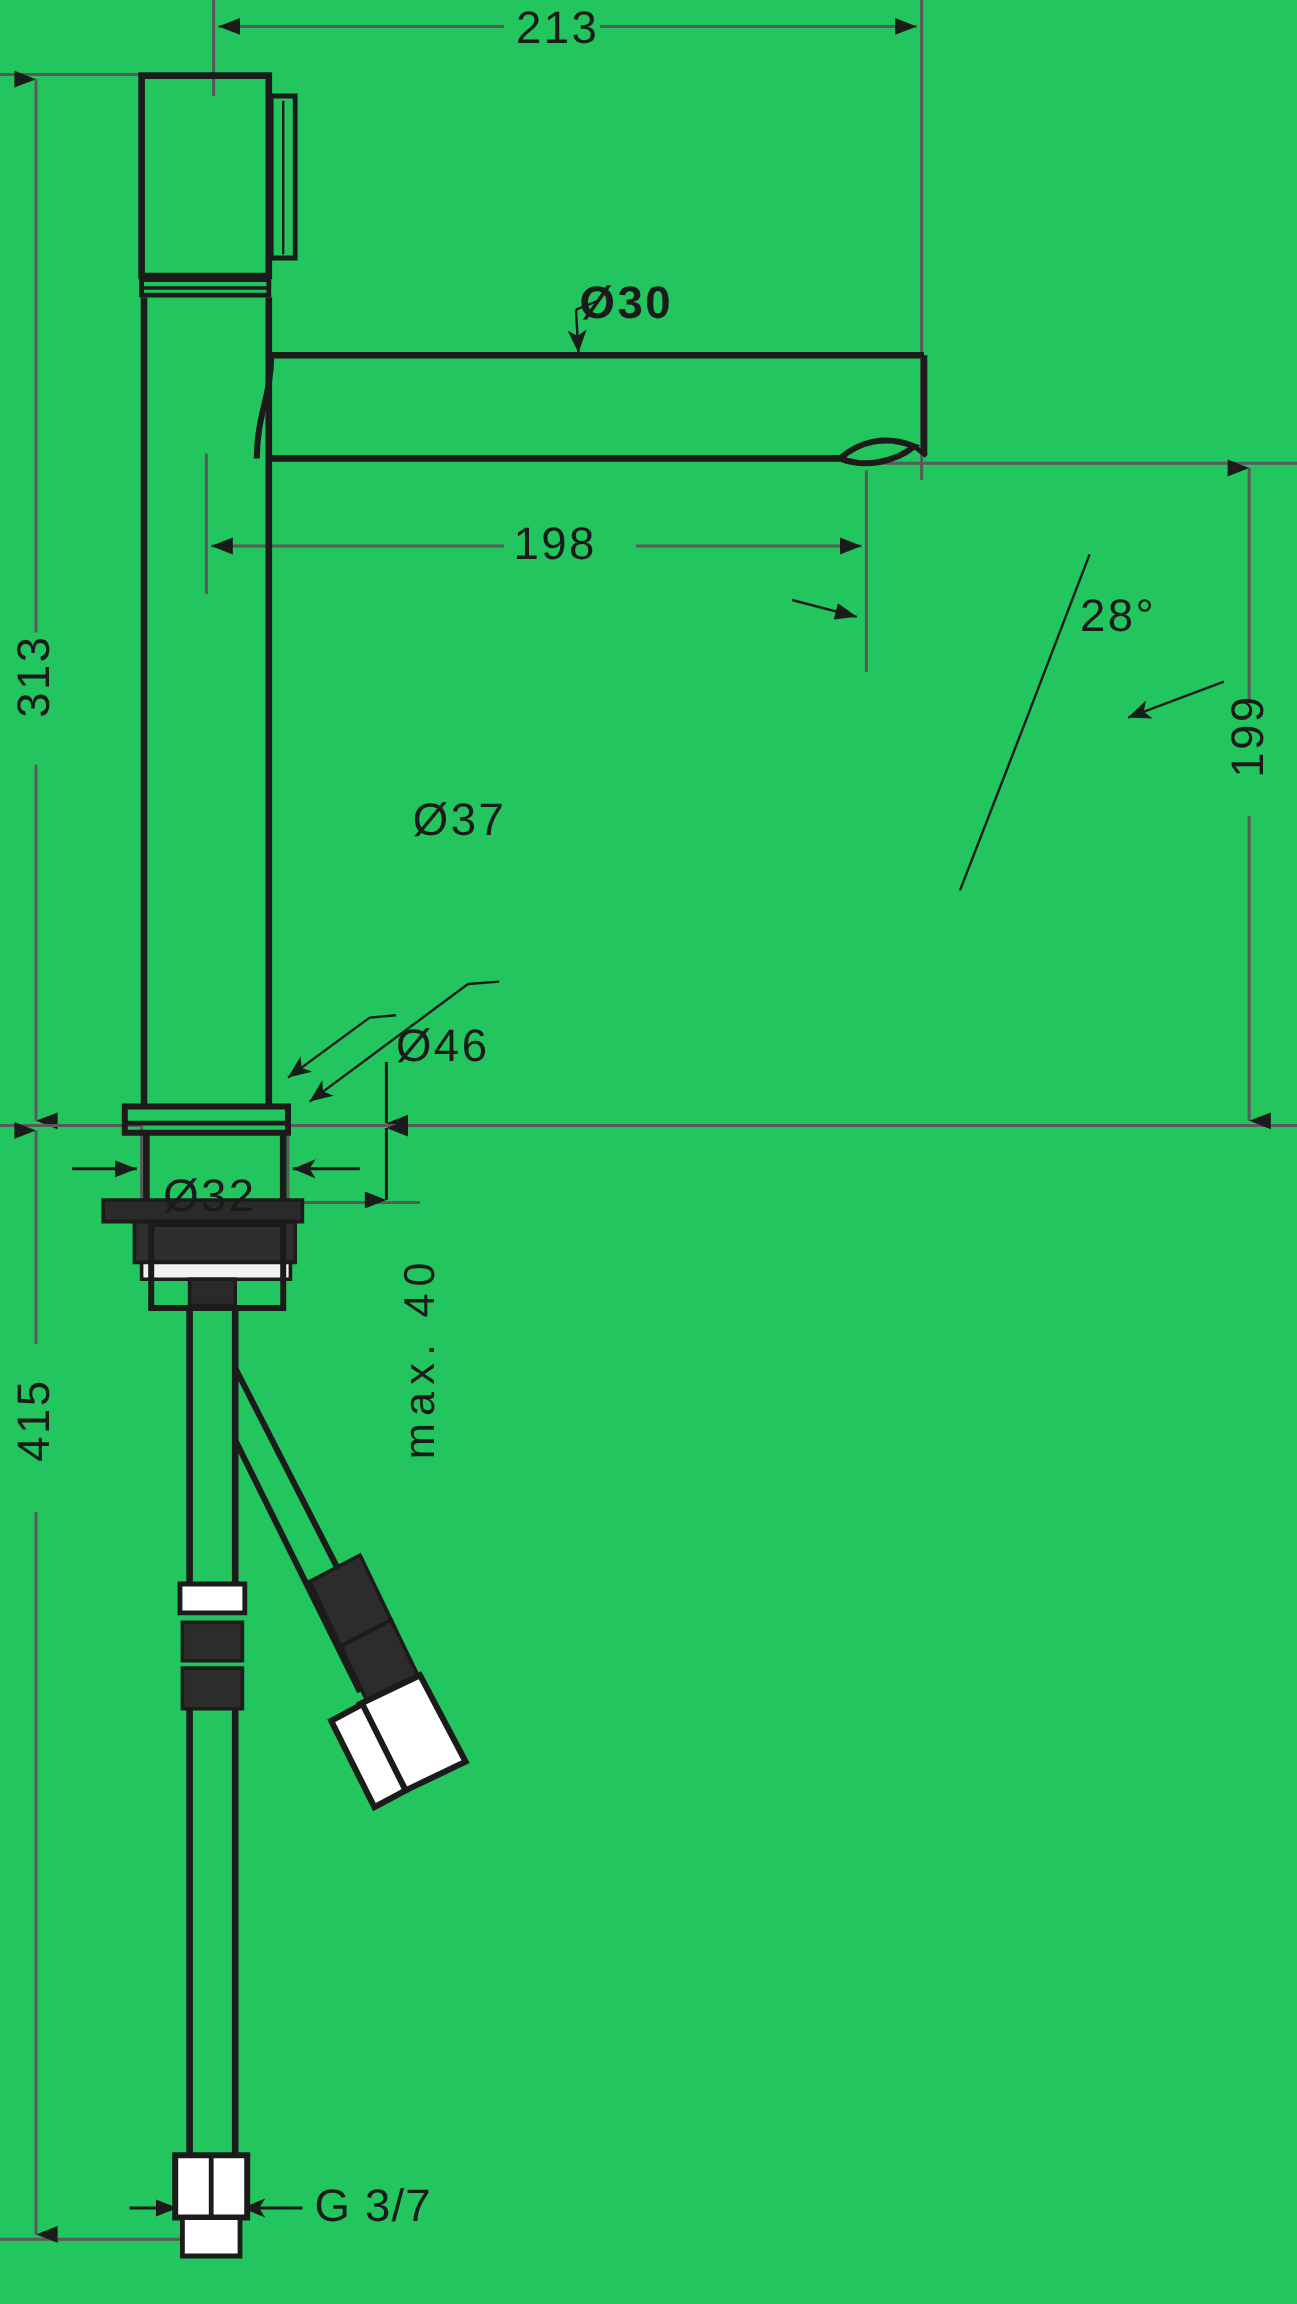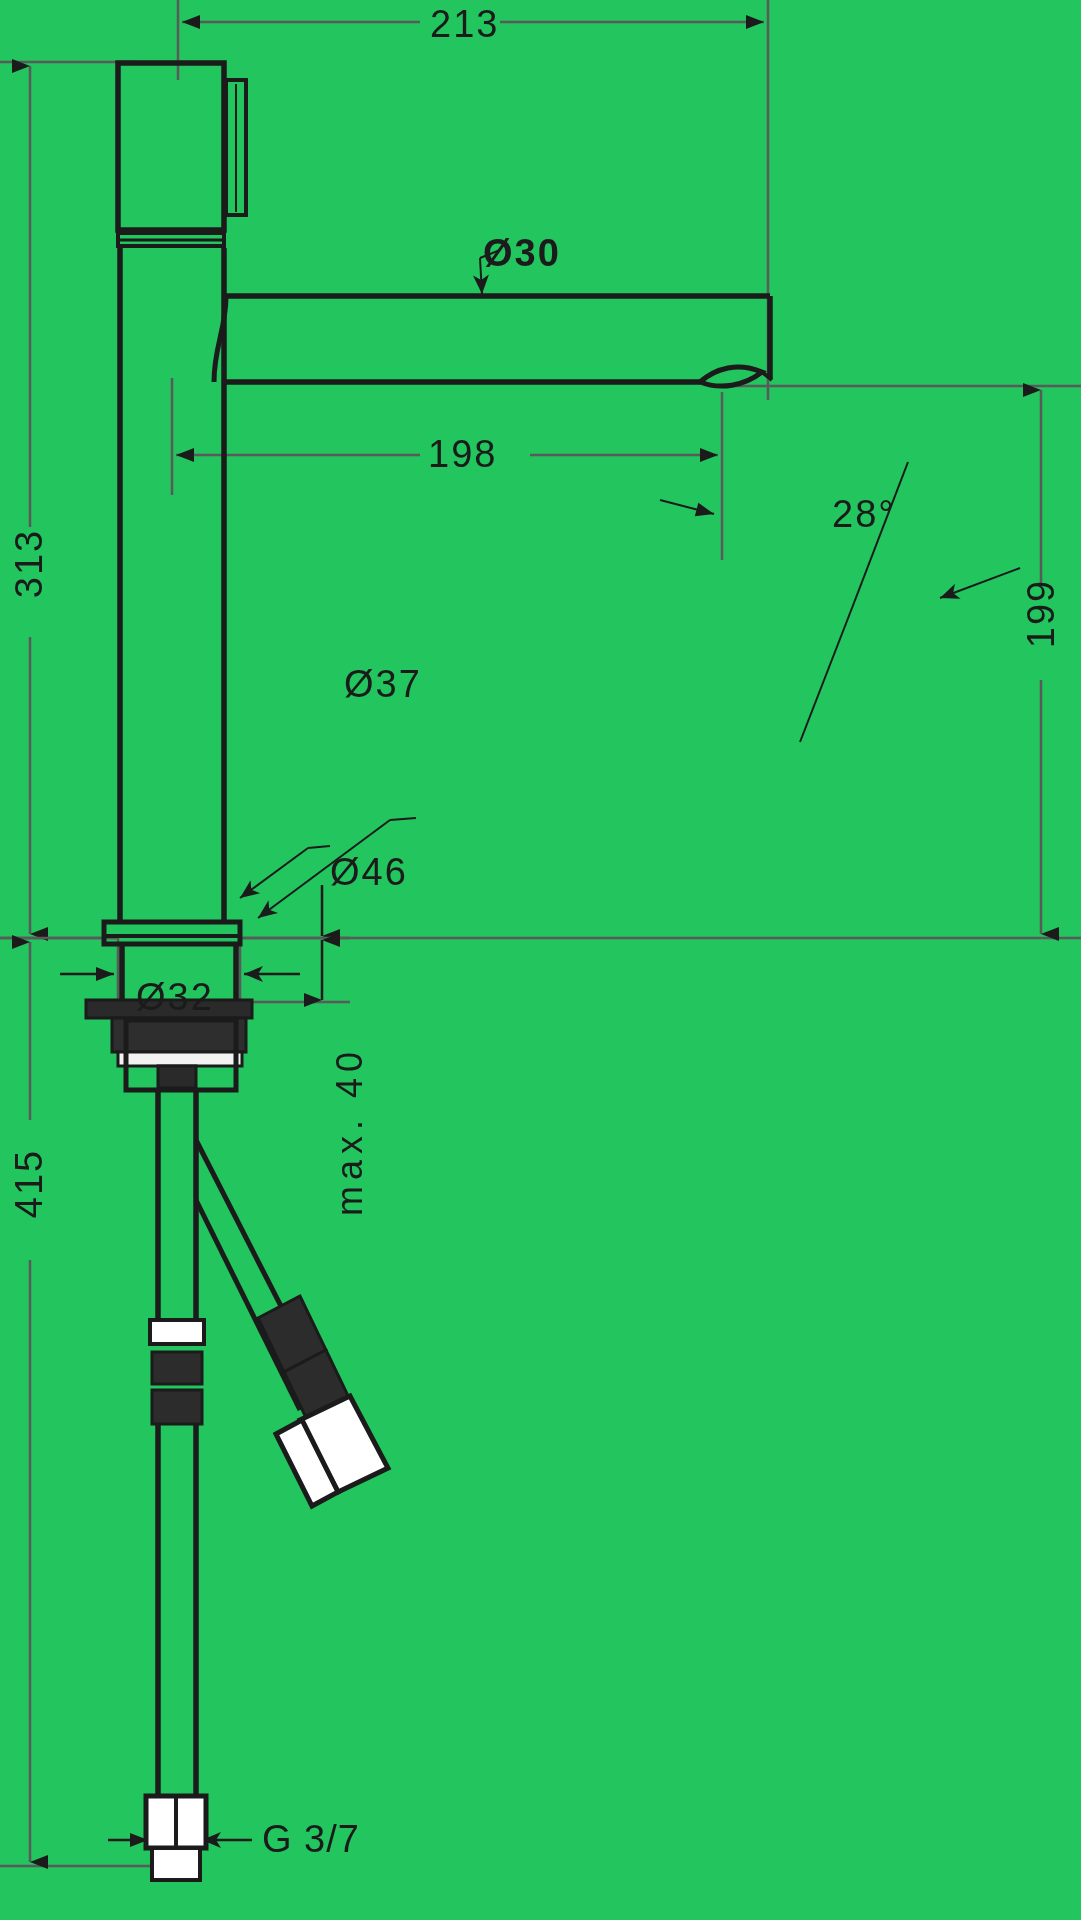--- a/index.html
+++ b/index.html
@@ -150,21 +150,21 @@
   </svg>
 
   <div class="lbl dimtext" style="left:430px;top:3px;">213</div>
 
   <div class="lbl dimtext" style="left:483px;top:232px;font-weight:bold;">Ø30</div>
 
   <div class="lbl dimtext rot" style="left:-16px;top:542px;width:90px;text-align:center;transform:rotate(-90deg);">313</div>
 
   <div class="lbl dimtext" style="left:428px;top:433px;">198</div>
 
-  <div class="lbl dimtext" style="left:832px;top:493px;">28°</div>
+  <div class="lbl dimtext" style="left:900px;top:493px;">28°</div>
 
   <div class="lbl dimtext rot" style="left:996px;top:592px;width:90px;text-align:center;transform:rotate(-90deg);">199</div>
 
   <div class="lbl dimtext" style="left:344px;top:663px;">Ø37</div>
 
   <div class="lbl dimtext" style="left:330px;top:815px;margin-top:36px;">Ø46</div>
 
   <div class="lbl dimtext" style="left:136px;top:976px;">Ø32</div>
 
   <div class="lbl dimtext-sm rot" style="left:230px;top:1110px;width:240px;text-align:center;transform:rotate(-90deg);letter-spacing:6px;">max. 40</div>

